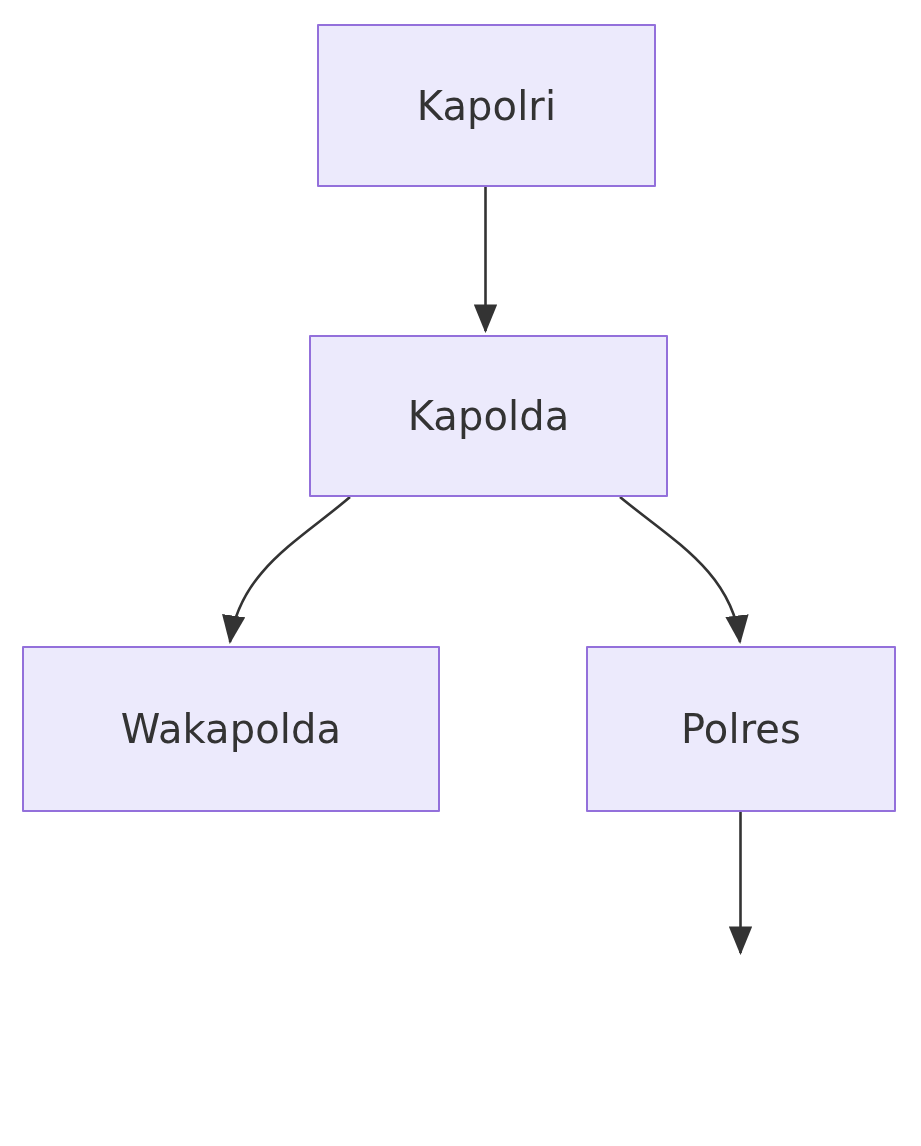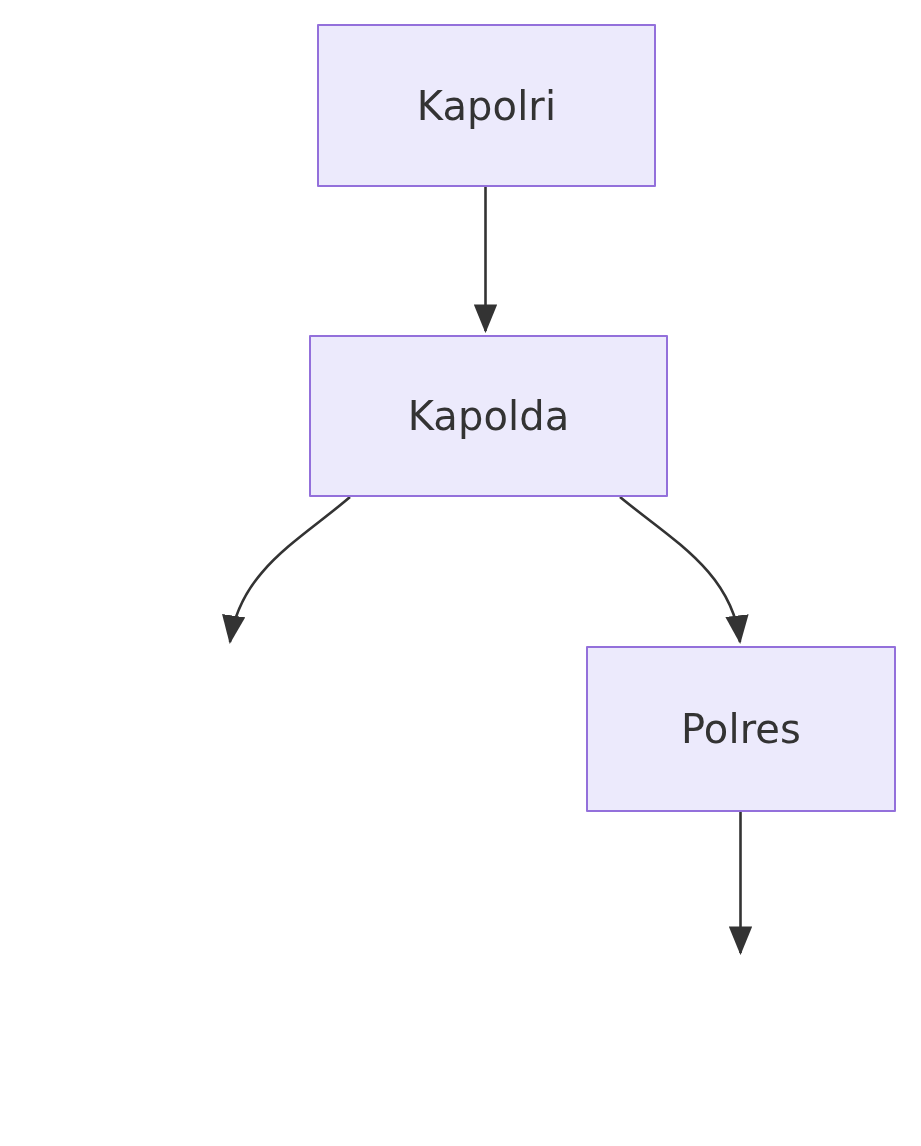--- a/index.html
+++ b/index.html
@@ -75,19 +75,22 @@
   </svg>
 
   <div class="node" id="node-kapolri">
     <span class="node-label">Kapolri</span>
   </div>
 
   <div class="node" id="node-kapolda">
     <span class="node-label">Kapolda</span>
   </div>
 
+  <div class="node" id="node-wakapolda">
+    <span class="node-label">Wakapolda</span>
+  </div>
 
   <div class="node" id="node-polres">
     <span class="node-label">Polres</span>
   </div>
 
 
 </div>
 
 </body></html>

